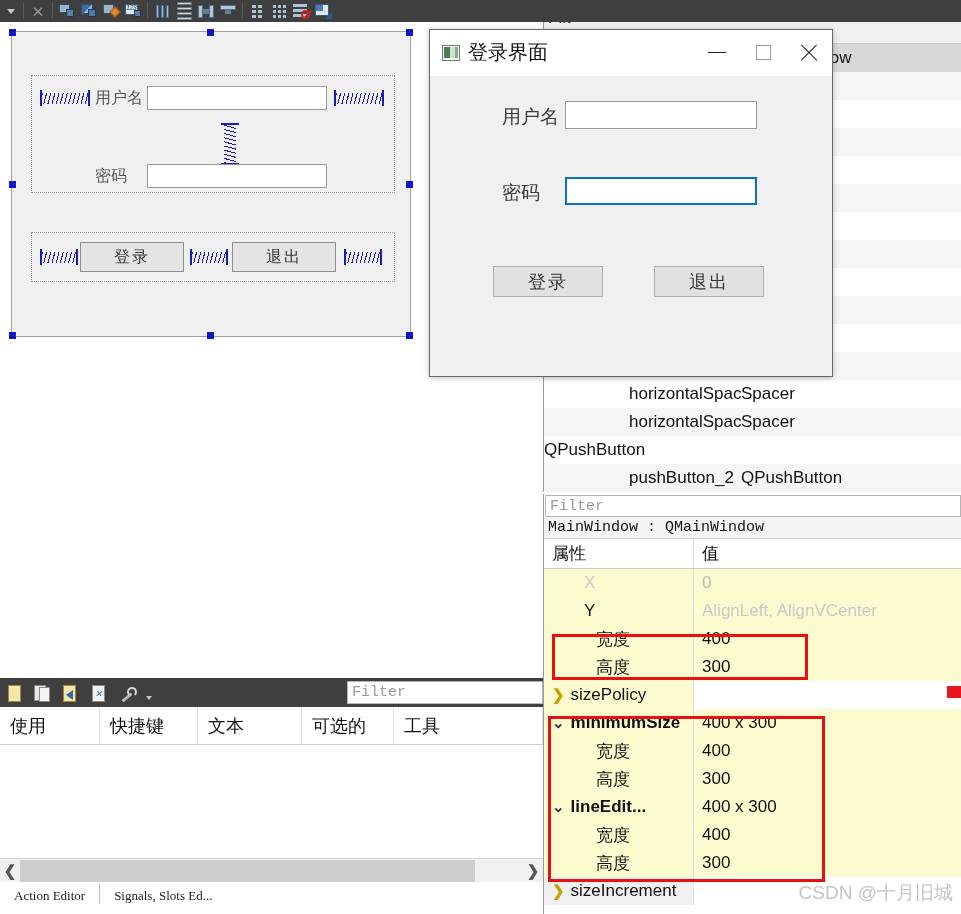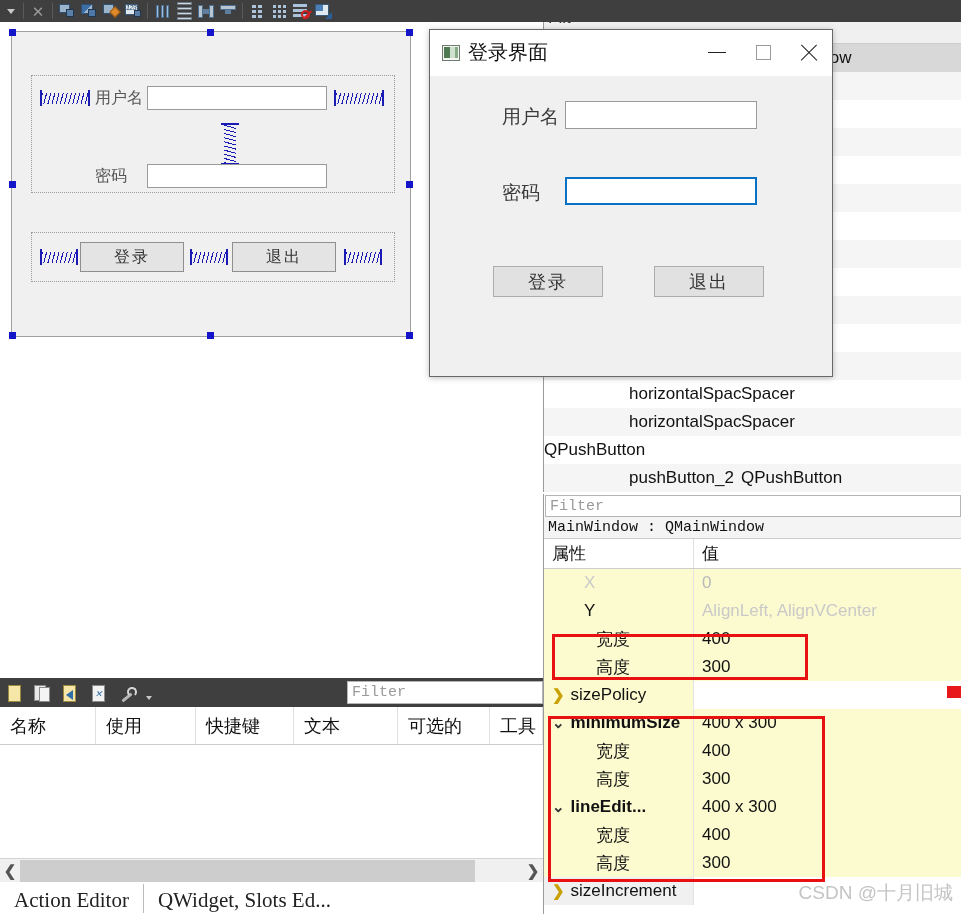--- a/index.html
+++ b/index.html
@@ -303,21 +303,21 @@
     width: 20px; height: 22px; display: flex; align-items: center; justify-content: center;
     color: #555; font-size: 15px; font-weight: bold;
   }
   .ae-sb-track { flex: 1; height: 22px; background: #f0f0f0; position: relative; }
   .ae-sb-thumb { position: absolute; left: 0; top: 0; width: 455px; height: 22px; background: #cdcdcd; }
   .ae-tabs {
     position: absolute; left: 0; bottom: 0; width: 543px; height: 30px;
     display: flex; align-items: flex-start; background: #ffffff;
   }
   .ae-tab {
-    font-family: "Liberation Serif", serif; font-size: 21px; color: #222;
+    font-family: "Liberation Serif", serif; font-size: 13px; color: #222;
     padding: 4px 14px 0 14px; white-space: nowrap;
   }
   .ae-tab.active { border-right: 1px solid #bbb; }
 
   .vscroll-right {
     position: absolute; left: 947px; top: 686px; width: 14px; height: 12px; background: #e8171c;
   }
 </style>
 </head>
 <body>
@@ -693,39 +693,38 @@
           <i class="ae-docx">✕</i>
         </span>
       <span class="ae-ic">
           <i class="ae-wrench"></i>
         </span>
       <span class="ae-caret"></span>
       <span class="ae-filter">Filter</span>
     </div>
 
     <div class="ae-cols">
-      <div class="ae-col" style="width:96px;">名称</div>
       <div class="ae-col" style="width:100px;">使用</div>
       <div class="ae-col" style="width:98px;">快捷键</div>
       <div class="ae-col" style="width:104px;">文本</div>
       <div class="ae-col" style="width:92px;">可选的</div>
       <div class="ae-col" style="flex:1;">工具</div>
     </div>
 
     <div class="ae-body"></div>
 
     <div class="ae-scroll">
       <span class="ae-sb-arrow">❮</span>
       <span class="ae-sb-track">
         <i class="ae-sb-thumb"></i>
       </span>
       <span class="ae-sb-arrow">❯</span>
     </div>
 
     <div class="ae-tabs">
       <div class="ae-tab active">Action Editor</div>
-      <div class="ae-tab">QWidget, Slots Ed...</div>
+      <div class="ae-tab">Signals, Slots Ed...</div>
     </div>
   </div>
 
   <div class="vscroll-right"></div>
 
 </div>
 
 </body></html>

